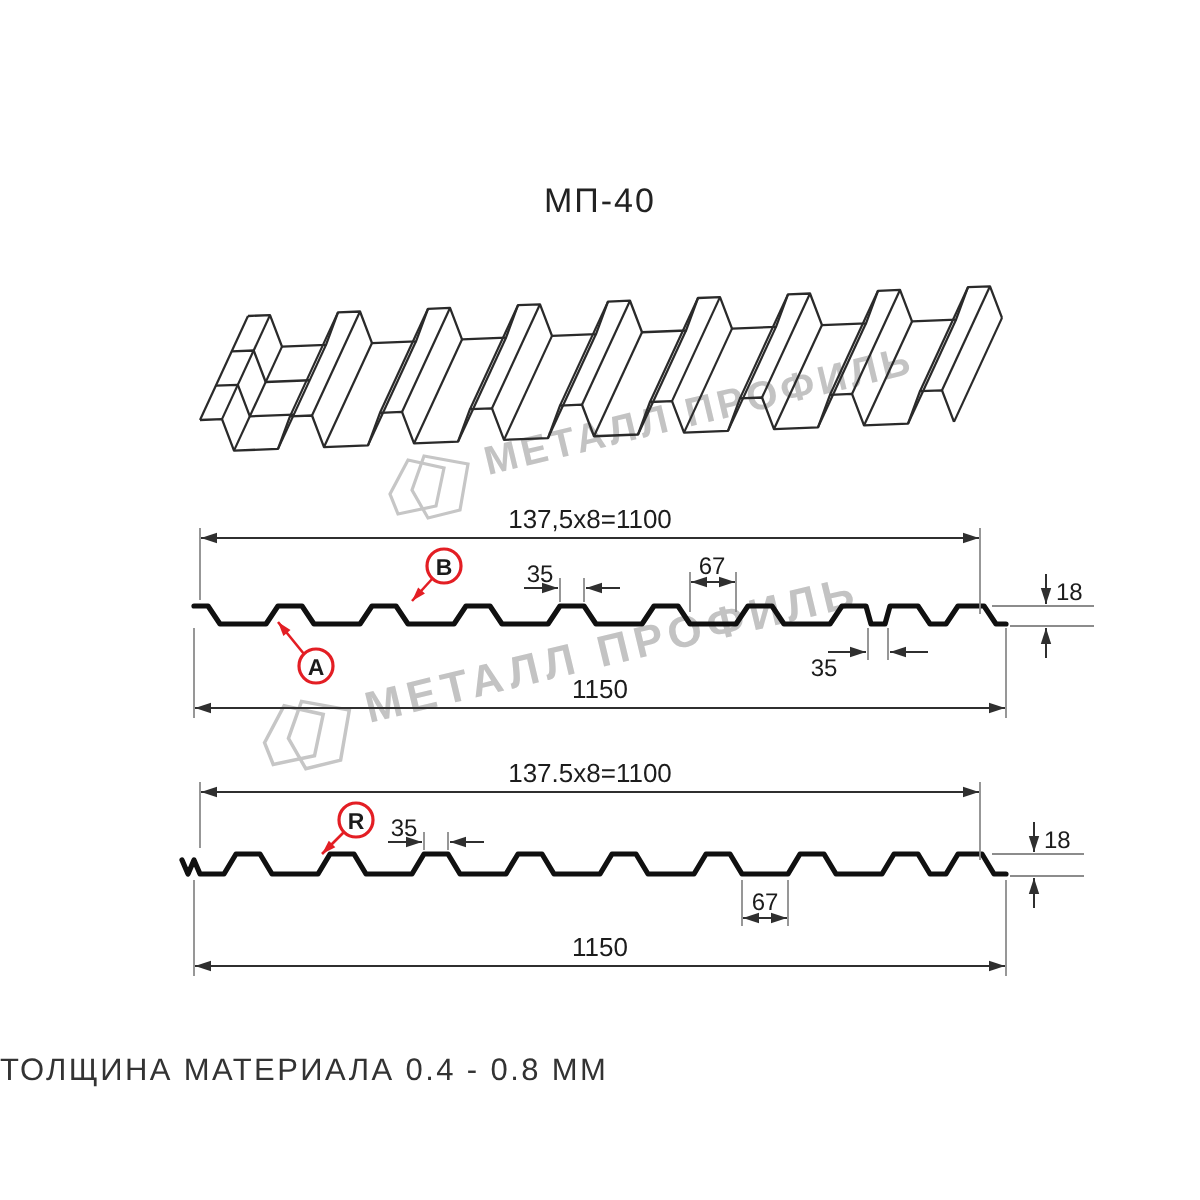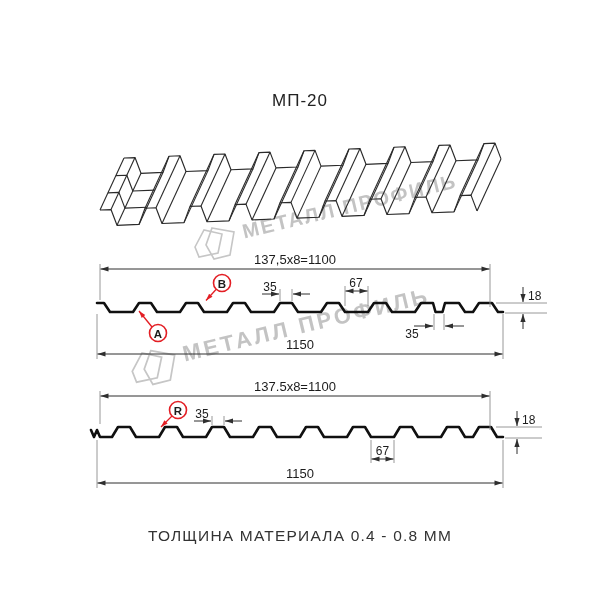--- a/index.html
+++ b/index.html
@@ -2,38 +2,38 @@
 <html><head>
 <meta charset="utf-8">
 <style>
   html,body{margin:0;padding:0;background:#fff;}
   .page{position:relative;width:600px;height:600px;background:#ffffff;overflow:hidden;
         font-family:"Liberation Sans",sans-serif;}
   .title{position:absolute;top:46px;left:0;width:600px;text-align:center;
          font-size:37px;font-weight:700;color:#141414;letter-spacing:1.5px;}
   .subtitle{position:absolute;top:91px;left:0;width:600px;text-align:center;
             font-size:17px;font-weight:500;color:#222;letter-spacing:1px;}
-  .footer{position:absolute;top:527px;left:0;width:600px;text-align:center;
+  .footer{position:absolute;top:527px;left:0;width:600px;text-align:left;
           font-size:15.5px;font-weight:500;color:#333;letter-spacing:1.2px;}
   .wm-text{position:absolute;color:#c3c3c3;font-weight:700;white-space:nowrap;
            transform-origin:0 0;transform:rotate(-13.5deg);}
   .wm1t{left:240px;top:221px;font-size:20px;letter-spacing:2px;}
   .wm2t{left:180px;top:342px;font-size:22px;letter-spacing:3px;}
   .wm-logo{position:absolute;}
   .wm1l{left:191px;top:220px;}
   .wm2l{left:127px;top:342px;}
   #drawing{position:absolute;left:0;top:0;}
   svg text{font-family:"Liberation Sans",sans-serif;fill:#1c1c1c;}
 </style>
 </head>
 <body>
 
 <div class="page">
 
-  <div class="subtitle">МП-20</div>
+  <div class="subtitle">МП-40</div>
 
   <svg class="wm-logo wm1l" width="48" height="46" viewBox="0 0 48 46">
     <path d="M4,27 L13,10 L31,14 L27,33 L8,37 Z" fill="none" stroke="#c6c6c6" stroke-width="1.6"></path>
     <path d="M21,8 L43,12 L39,35 L23,39 L15,25 Z" fill="none" stroke="#c6c6c6" stroke-width="1.6"></path>
   </svg>
   <div class="wm-text wm1t">МЕТАЛЛ ПРОФИЛЬ</div>
 
   <svg class="wm-logo wm2l" width="54" height="50" viewBox="0 0 48 46">
     <path d="M4,27 L13,10 L31,14 L27,33 L8,37 Z" fill="none" stroke="#c6c6c6" stroke-width="1.6"></path>
     <path d="M21,8 L43,12 L39,35 L23,39 L15,25 Z" fill="none" stroke="#c6c6c6" stroke-width="1.6"></path>

